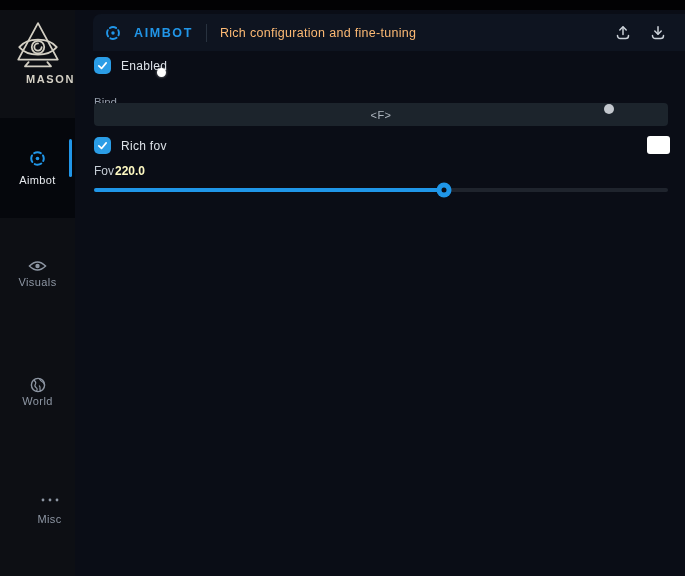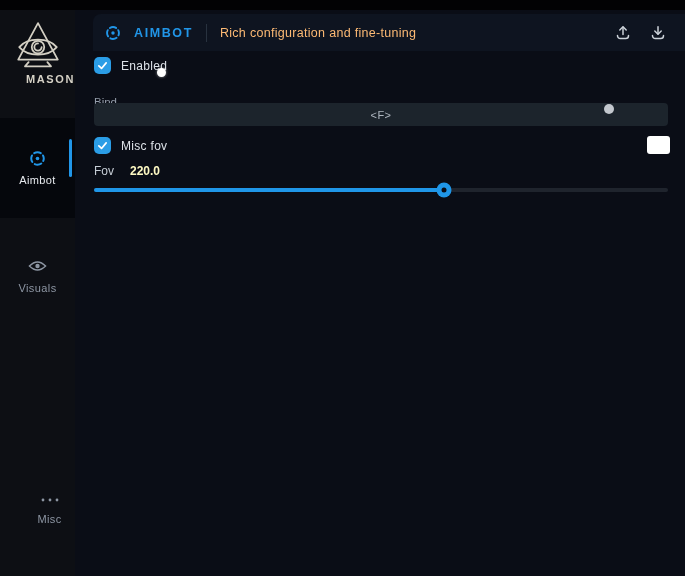--- a/index.html
+++ b/index.html
@@ -11,21 +11,21 @@
   .top-strip { position:absolute; left:0; top:0; width:685px; height:10px; background:#020204; z-index:6; }
 
   
   .sidebar { position:absolute; left:0; top:0; width:75px; height:576px; background:#0d0f14; z-index:2; }
   .logo { position:absolute; top:20px; left:0; width:75px; text-align:right; }
   .logo svg { display:block; margin:0 auto; }
   .brand { margin-top:3px; font-size:11px; font-weight:bold; letter-spacing:1.6px; color:#d6d2c6; }
 
   .nav-item {
     position:absolute; left:0; width:75px; display:flex; flex-direction:column;
-    align-items:center; gap:8px; color:#8d96a3; font-size:11px; letter-spacing:.4px; cursor:pointer;
+    align-items:center; gap:2px; color:#8d96a3; font-size:11px; letter-spacing:.4px; cursor:pointer;
   }
   .nav-item.active {
     top:118px; height:100px; justify-content:center; gap:8px;
     background:#05070c; color:#e7eaee;
   }
   .nav-item.active .nav-icon { color:#2196e8; }
   .nav-indicator {
     position:absolute; right:3px; top:21px; width:3px; height:38px;
     background:#2196e8; border-radius:2px;
   }
@@ -65,21 +65,21 @@
   .bind-dot {
     position:absolute; left:604px; top:104px; width:10px; height:10px;
     border-radius:50%; background:#c3c8ce; z-index:3;
   }
 
   .color-swatch {
     position:absolute; left:647px; top:136px; width:23px; height:18px;
     border-radius:3px; background:#fff; cursor:pointer; z-index:2;
   }
 
-  .fov-row { position:absolute; left:94px; top:164px; display:flex; gap:16px; font-size:12px; }
+  .fov-row { position:absolute; left:94px; top:164px; display:flex; gap:1px; font-size:12px; }
   .fov-name { color:#c6cdd5; }
   .fov-value { color:#fef9c3; font-weight:bold; }
 
   .slider { position:absolute; left:94px; top:183px; width:574px; height:14px; cursor:pointer; z-index:2; }
   .slider-track { position:absolute; left:0; top:5px; width:100%; height:4px; background:#1f242d; border-radius:2px; }
   .slider-fill  { position:absolute; left:0; top:5px; height:4px; background:#1f96e8; border-radius:2px; }
   .slider-handle {
     position:absolute; top:50%; transform:translate(-50%,-50%);
     width:15px; height:15px; border-radius:50%; background:#1f96e8;
     display:flex; align-items:center; justify-content:center; cursor:grab;
@@ -126,20 +126,31 @@
     <div class="nav-item" style="top:258px;">
       <span class="nav-icon">
         <svg width="19" height="14" viewBox="0 0 20 14">
           <path d="M1.5 7 Q10 -1.5 18.5 7 Q10 15.5 1.5 7 Z" fill="none" stroke="currentColor" stroke-width="1.5"></path>
           <circle cx="10" cy="7" r="2.3" fill="currentColor"></circle>
         </svg>
       </span>
       <span>Visuals</span>
     </div>
 
+    <div class="nav-item" style="top:377px;">
+      <span class="nav-icon">
+        <svg width="16" height="16" viewBox="0 0 16 16">
+          <circle cx="8" cy="8" r="6.6" fill="none" stroke="currentColor" stroke-width="1.4"></circle>
+          <path d="M4 3.2 Q6.5 5 5.5 7 Q4 9 6 10.5 Q8 12 6.5 14" fill="none" stroke="currentColor" stroke-width="1.2"></path>
+          <path d="M9.5 2 Q11 4.5 12.5 5 Q14 5.5 14.2 7.5" fill="none" stroke="currentColor" stroke-width="1.2"></path>
+          <path d="M9 8.5 Q10.5 9.5 10 12 Q9.7 13.5 11 14" fill="none" stroke="currentColor" stroke-width="1.2"></path>
+        </svg>
+      </span>
+      <span>World</span>
+    </div>
 
     <div class="nav-item" style="top:496px; gap:9px;margin-left:12px;">
       <span class="nav-icon" style="height:8px;">
         <svg width="20" height="6" viewBox="0 0 20 6">
           <circle cx="3" cy="3" r="1.4" fill="currentColor"></circle>
           <circle cx="10" cy="3" r="1.4" fill="currentColor"></circle>
           <circle cx="17" cy="3" r="1.4" fill="currentColor"></circle>
         </svg>
       </span>
       <span>Misc</span>
@@ -192,21 +203,21 @@
     <span>&lt;F&gt;</span>
   </div>
   <div class="bind-dot"></div>
 
   <div class="check-row row-drawfov">
     <span class="checkbox">
       <svg width="13" height="13" viewBox="0 0 16 16">
         <polyline points="3.5,8.5 6.8,11.6 12.5,4.8" fill="none" stroke="#fff" stroke-width="2.1" stroke-linecap="round" stroke-linejoin="round"></polyline>
       </svg>
     </span>
-    <span class="check-label">Misc fov</span>
+    <span class="check-label">Rich fov</span>
   </div>
   <div class="color-swatch" style="background: rgb(255, 255, 255);"></div>
 
   <div class="fov-row">
     <span class="fov-name">Fov</span>
     <span class="fov-value">220.0</span>
   </div>
 
   <div class="slider">
     <span class="slider-track"></span>

